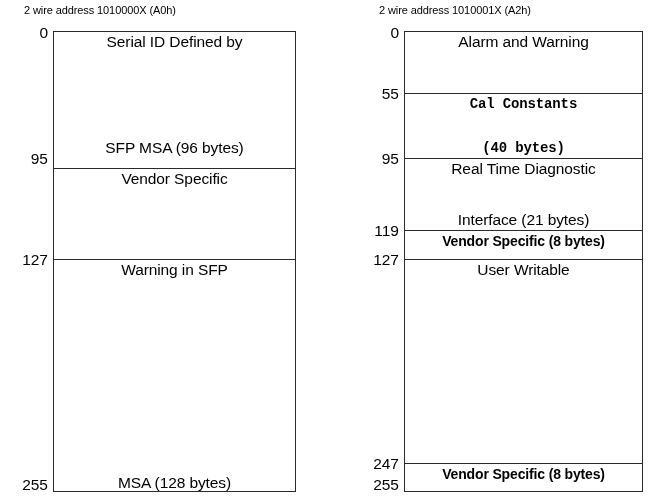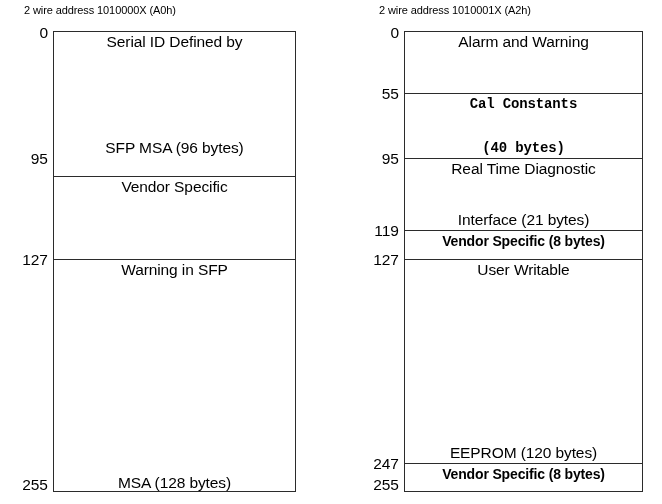--- a/index.html
+++ b/index.html
@@ -107,21 +107,21 @@
     <div class="addr" style="top:251px;">127</div>
     <div class="addr" style="top:476px;">255</div>
 
     <div class="map-box">
 
       <div class="region" style="top:0px; height:126px;">
         <div class="region-line">Serial ID Defined by</div>
         <div class="region-line">SFP MSA (96 bytes)</div>
       </div>
 
-      <div class="region divider-top" style="top:144px; height:101px;gap:40px;">
+      <div class="region divider-top" style="top:136px; height:101px;gap:40px;">
         <div class="region-line">Vendor Specific</div>
       </div>
 
       <div class="region divider-top" style="top:227px; height:234px;">
         <div class="region-line">Warning in SFP</div>
         <div class="region-line">MSA (128 bytes)</div>
       </div>
 
     </div>
   </div>
@@ -152,21 +152,20 @@
         <div class="region-line">Real Time Diagnostic</div>
         <div class="region-line">Interface (21 bytes)</div>
       </div>
 
       <div class="region divider-top bold" style="top:198px; height:29px;">
         <div class="region-line">Vendor Specific (8 bytes)</div>
       </div>
 
       <div class="region divider-top tall-gap" style="top:227px; height:204px;">
         <div class="region-line">User Writable</div>
-        <div class="region-line">EEPROM (120 bytes)</div>
       </div>
 
       <div class="region divider-top bold" style="top:431px; height:30px;">
         <div class="region-line">Vendor Specific (8 bytes)</div>
       </div>
 
     </div>
   </div>
 
 </div>

